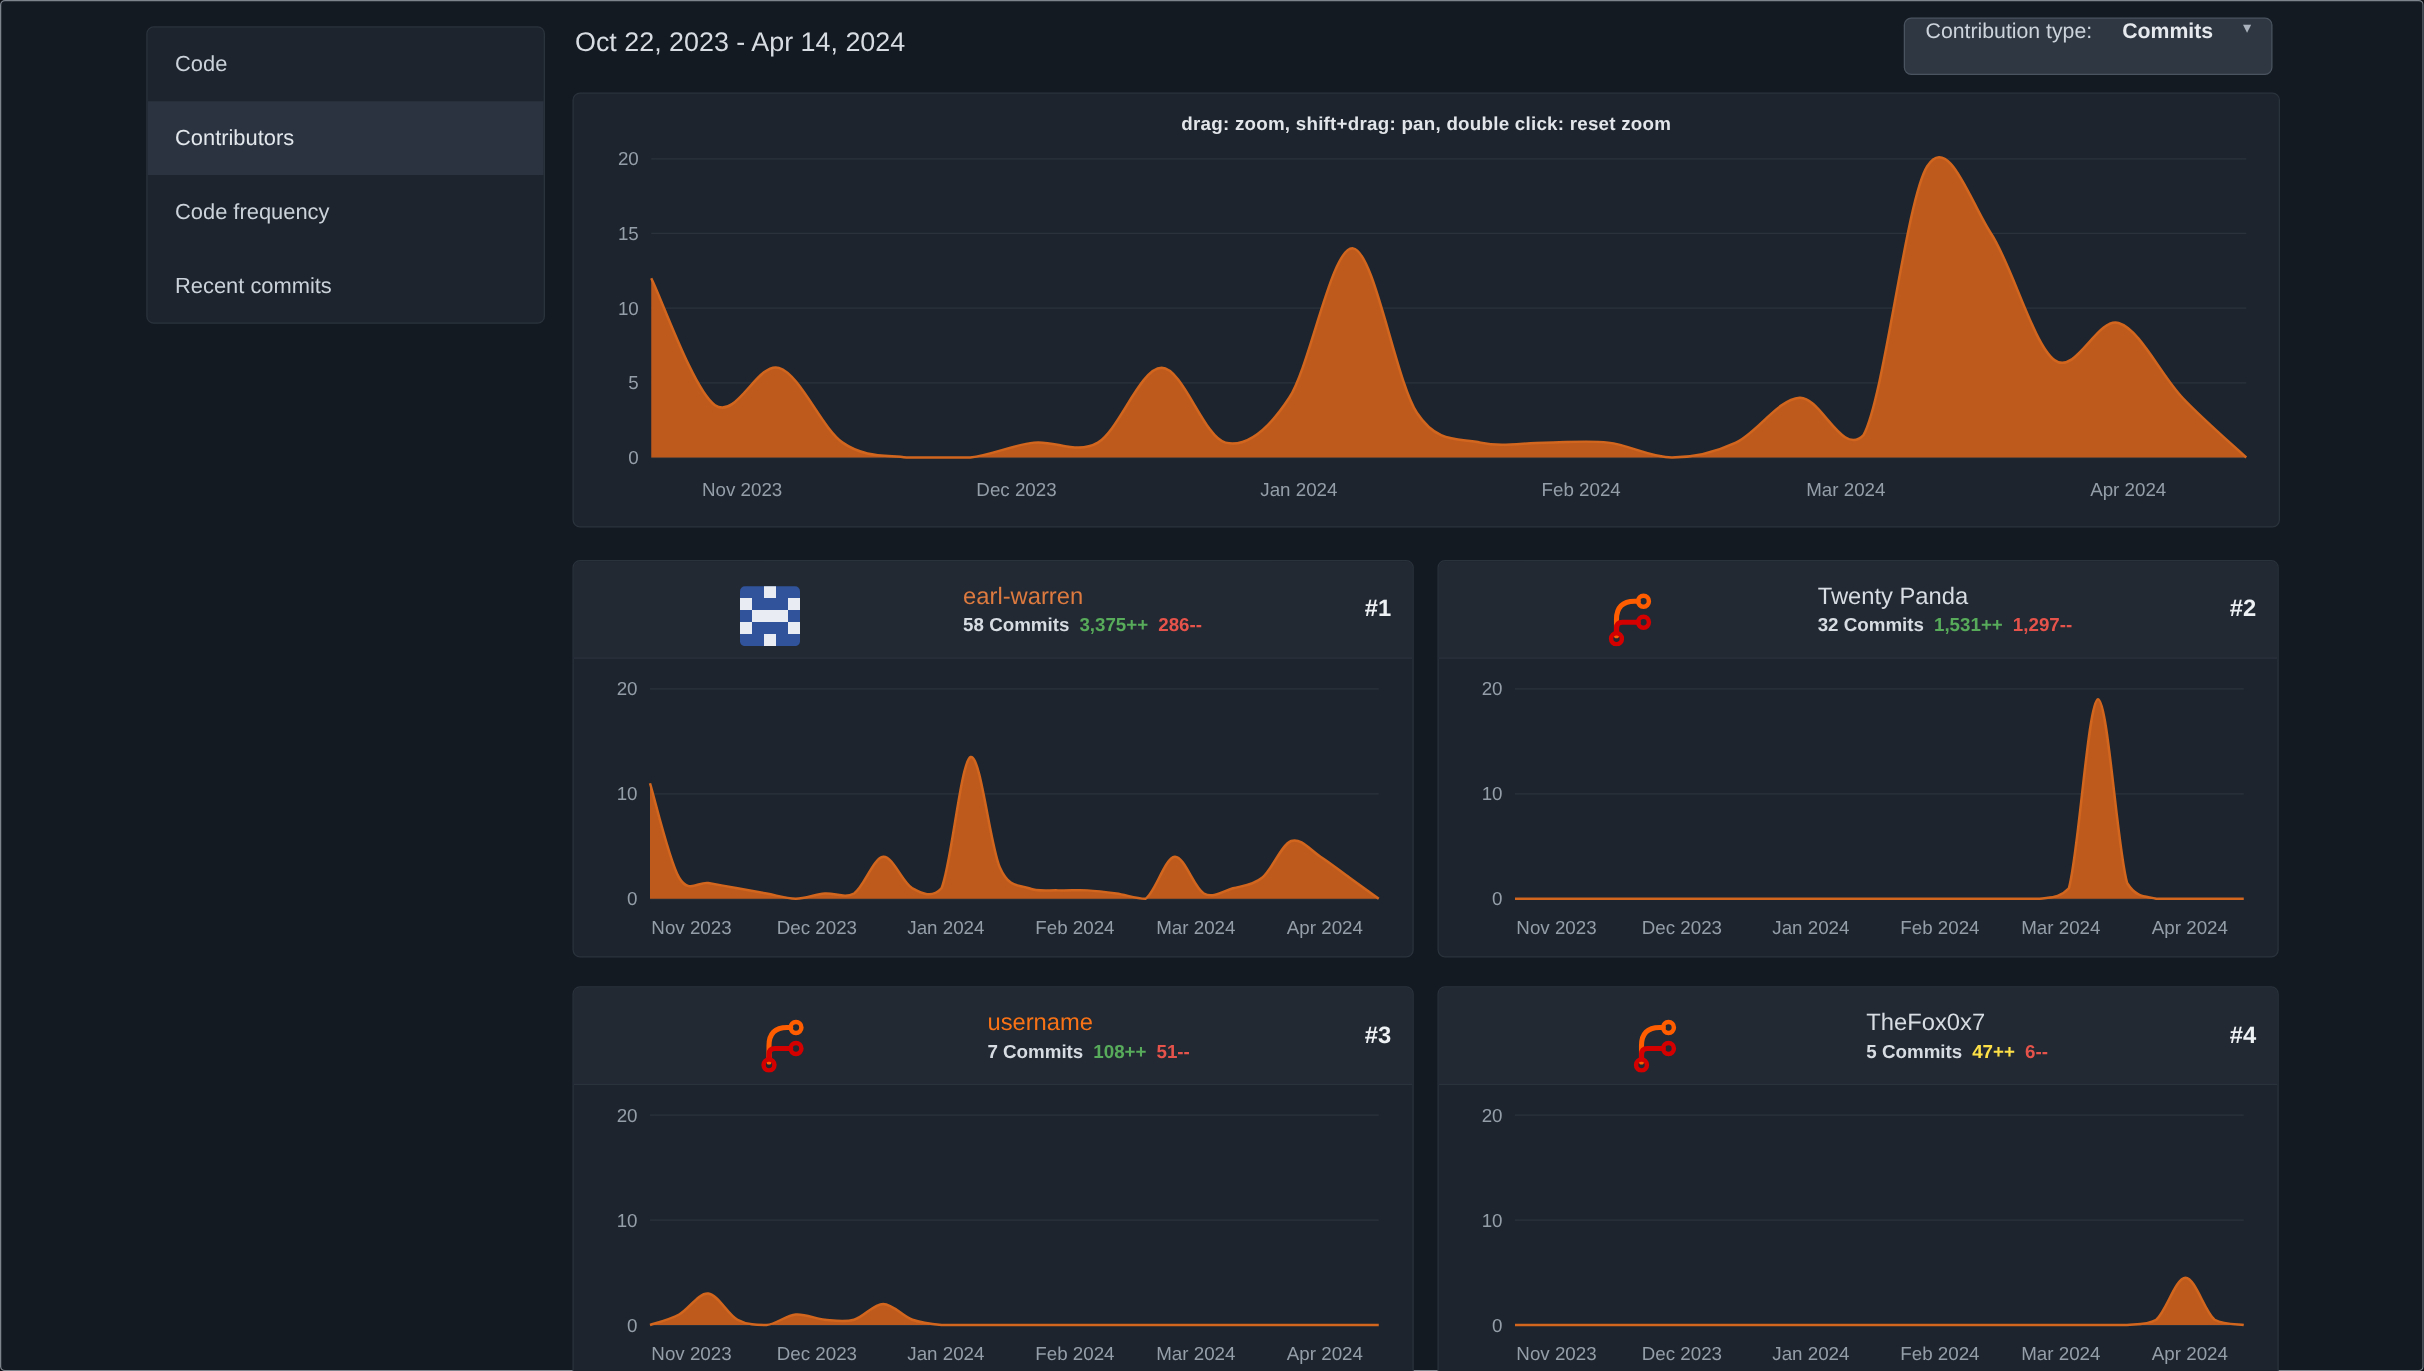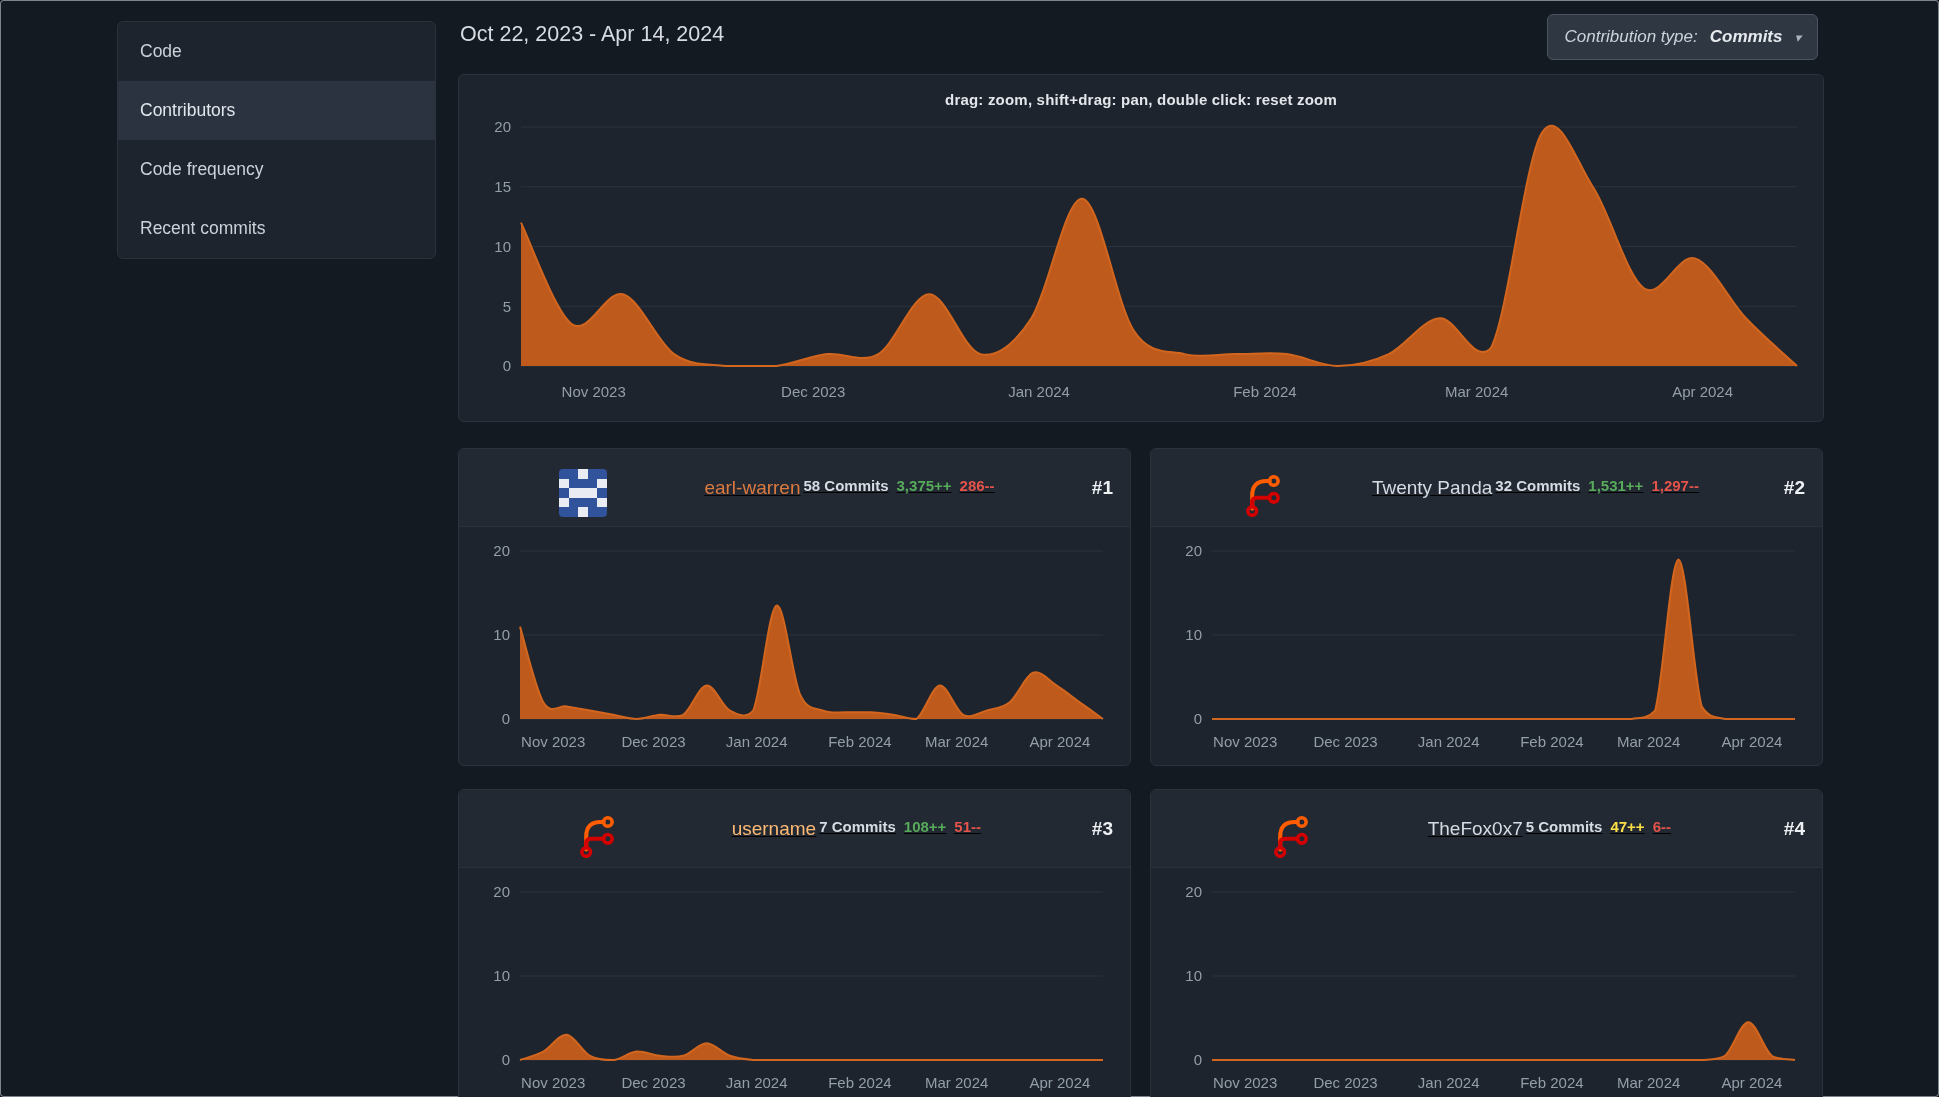--- a/index.html
+++ b/index.html
@@ -23,26 +23,25 @@
   }
   .side-item.active{background:var(--active_item_bg,#2b3340);color:#e2e7ec;}
   
   .main{position:absolute;left:458px;top:0;width:1366px;height:1073px;}
   .date-range{
     position:absolute;left:2px;top:22px;
     font-size:21.5px;color:var(--text_primary,#d7dce2);
   }
   .ctype-btn{
     position:absolute;right:6px;top:14px;height:46px;
-    display:flex;align-items:center;gap:12px;padding:0 16px;
+    display:flex;align-items:flex-start;gap:24px;padding:0 16px;
     background:var(--button_bg,#2f3742);
     border:1px solid var(--button_border,#4a5460);
     border-radius:6px;font-size:17px;color:#ccd3db;cursor:pointer;
     font-family:inherit;
-    font-style:italic;
   }
   .ctype-btn b{color:#e6eaee;}
   .caret{font-size:13px;color:#aab3bd;line-height:1;}
   
   .panel{
     position:absolute;left:0;top:74px;width:1366px;height:348px;
     background:var(--panel_bg,#1d242d);
     border:1px solid var(--panel_border,#2a323c);
     border-radius:6px;box-sizing:border-box;
   }
@@ -59,21 +58,21 @@
     height:318px;background:var(--panel_bg,#1d242d);
     border:1px solid var(--panel_border,#2a323c);
     border-radius:6px;box-sizing:border-box;overflow:hidden;
   }
   .card-head{
     height:77px;display:flex;align-items:center;gap:14px;padding:0 17px;
     border-bottom:1px solid var(--panel_border,#2a323c);
     background:var(--header_band_bg,#222933);
   }
   .avatar{width:48px;height:48px;border-radius:4px;flex:none;}
-  .who{display:flex;flex-direction:row;gap:3px;min-width:0;text-decoration:underline;}
+  .who{display:flex;flex-direction:column;gap:3px;min-width:0;}
   .name{font-size:19px;color:var(--text_primary,#d7dce2);cursor:pointer;}
   .stats{font-size:15px;font-weight:bold;color:var(--text_primary,#d7dce2);display:flex;gap:8px;white-space:nowrap;}
   .rank{margin-left:auto;font-size:19px;font-weight:bold;color:#eef1f4;}
   .card svg{display:block;margin:10px auto 0;}
   svg text{font-family:"Liberation Sans",sans-serif;}
 </style>
 </head>
 <body>
 
 <div class="page">
@@ -209,21 +208,21 @@
           <svg class="avatar" viewBox="0 0 40 40">
             <g fill="none" stroke-linecap="round">
               <path d="M11 33 V22 Q11 10 23 10 h2.5" stroke="#ff5d00" stroke-width="3.4"></path>
               <circle cx="29" cy="10" r="3.6" stroke="#ff5d00" stroke-width="3"></circle>
               <path d="M11 30 V28 Q11 24 15 24 h10.5" stroke="#d40000" stroke-width="3.4"></path>
               <circle cx="29" cy="24" r="3.6" stroke="#d40000" stroke-width="3"></circle>
               <circle cx="11" cy="35" r="3.6" stroke="#d40000" stroke-width="3"></circle>
             </g>
           </svg>
           <div class="who">
-            <span class="name" style="color: #fdba74;">username</span>
+            <span class="name" style="color: #f97316;">username</span>
             <span class="stats">
               <span>7 Commits</span>
               <span style="color: rgb(87, 171, 90);">108++</span>
               <span style="color: rgb(229, 83, 75);">51--</span>
             </span>
           </div>
           <span class="rank">#3</span>
         </div>
         <svg width="641" height="222" viewBox="0 0 641 222">
             <line x1="46" y1="182" x2="629" y2="182" stroke="#2b323c" stroke-width="1"></line>

